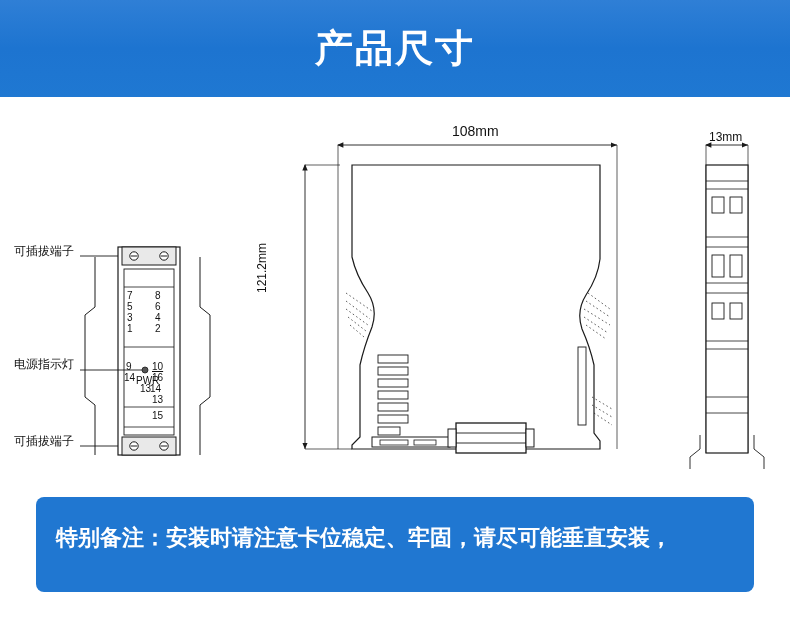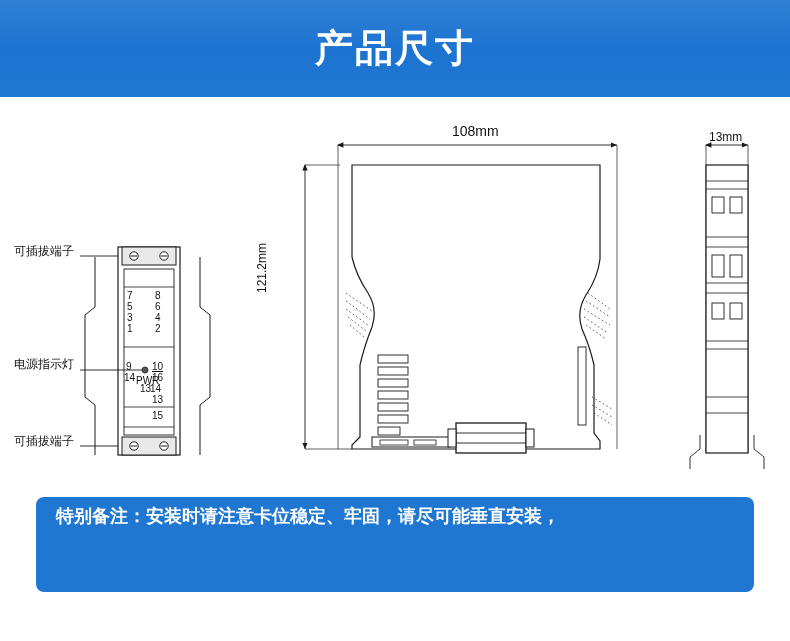--- a/index.html
+++ b/index.html
@@ -70,24 +70,24 @@
     left: 36px;
     top: 497px;
     width: 718px;
     height: 95px;
     background: #2077d1;
     border-radius: 8px;
   }
   .note-text {
     position: absolute;
     left: 20px;
-    top: 2px;
+    top: 24px;
     width: 678px;
     color: #ffffff;
-    font-size: 18px;
+    font-size: 22px;
     font-weight: bold;
     line-height: 34px;
     font-family: "Liberation Sans", sans-serif;
   }
   .note-line2 {
     display: block;
     padding-left: 20px;
   }
 </style>
 </head>

